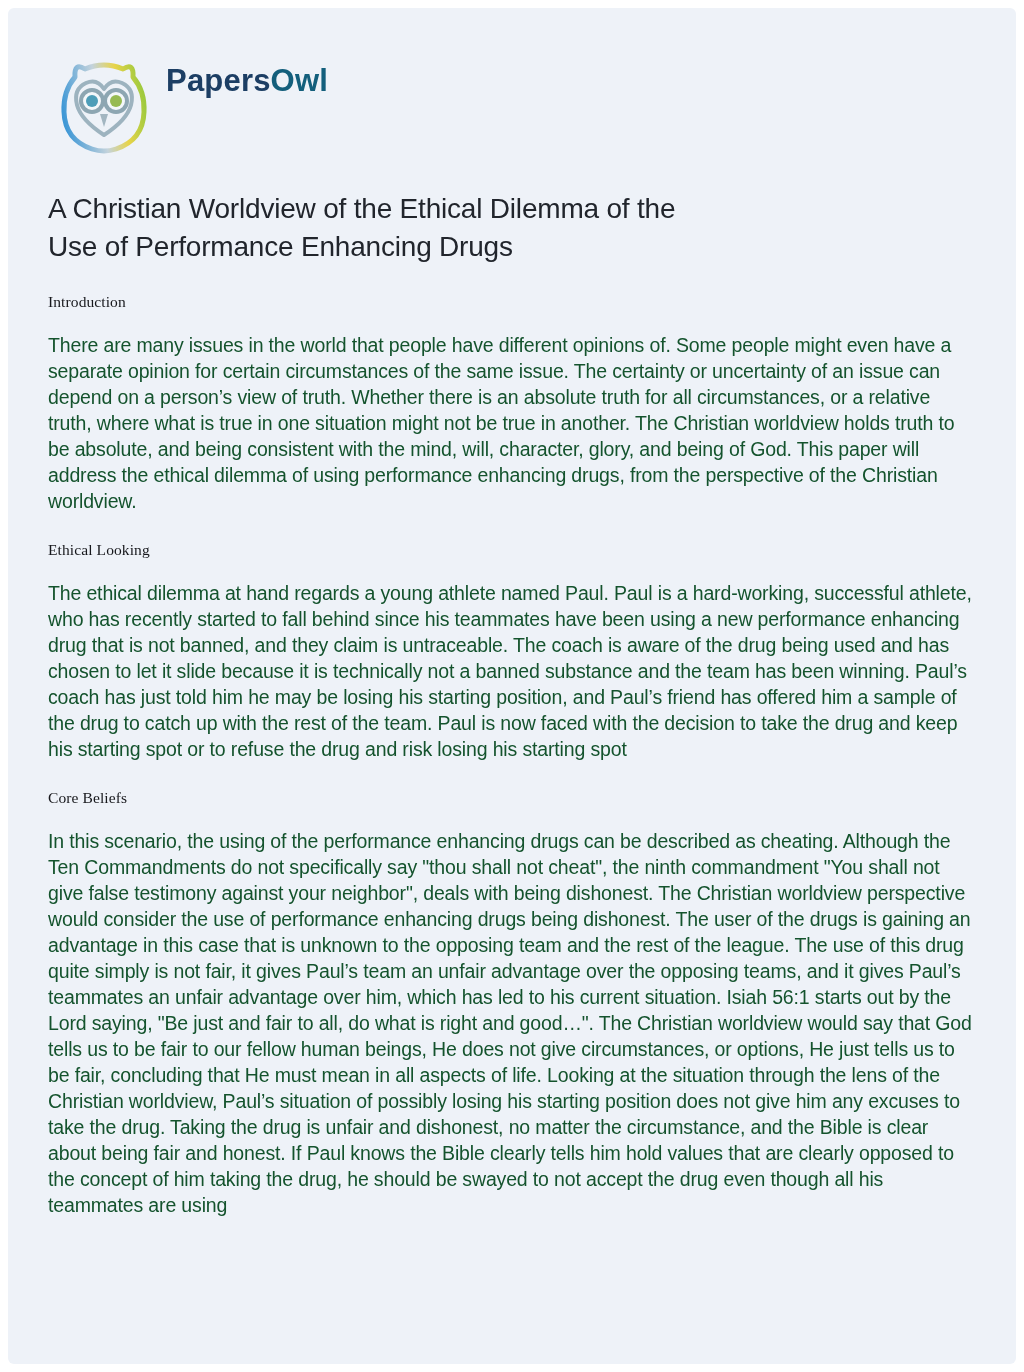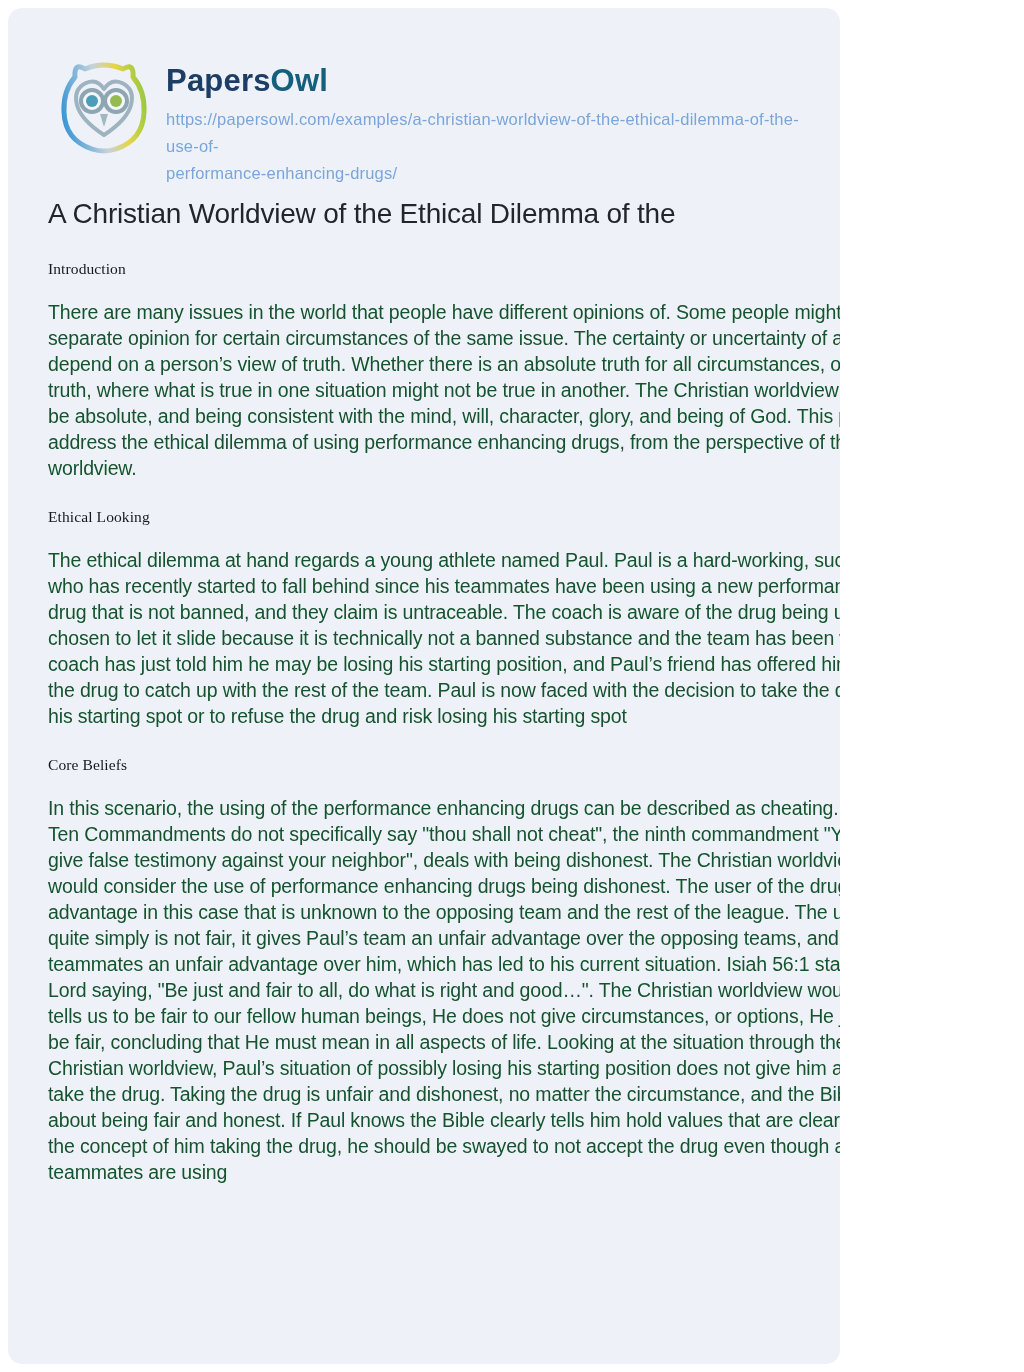--- a/index.html
+++ b/index.html
@@ -6,23 +6,23 @@
   html, body { background: #ffffff; }
   body {
     width: 1024px;
     height: 1372px;
     font-family: "Liberation Sans", sans-serif;
     overflow: hidden;
   }
   .page-card {
     position: absolute;
     left: 8px; top: 8px;
-    width: 832px; height: 1356px;
+    width: 1008px; height: 1356px;
     background: #eef2f8;
-    border-radius: 14px;
+    border-radius: 6px;
     padding: 50px 40px 40px 40px;
     overflow: hidden;
   }
   
   .site-header {
     display: flex;
     align-items: flex-start;
     gap: 12px;
     margin-left: 6px;
     min-height: 104px;
@@ -41,21 +41,21 @@
     margin-top: 8px;
     font-size: 16.5px;
     line-height: 27px;
     color: #7aa5da;
     letter-spacing: 0.2px;
     max-width: 790px;
     word-break: break-all;
   }
   
   .doc-title {
-    margin-top: 8px;
+    margin-top: 28px;
     font-size: 28px;
     line-height: 38px;
     color: #21252c;
     font-weight: 400;
     letter-spacing: -0.2px;
   }
   .section-heading {
     font-family: "Liberation Serif", serif;
     font-size: 15.5px;
     font-weight: 400;
@@ -97,29 +97,26 @@
         <circle cx="38" cy="43" r="6" fill="#4d9db8"></circle>
 
         <circle cx="62" cy="43" r="11" fill="#f3f7fa" stroke="#8da6b2" stroke-width="4"></circle>
         <circle cx="62" cy="43" r="6" fill="#96ba52"></circle>
 
         <path d="M46 56 h8 l-4 13 Z" fill="#a3b6c1"></path>
       </svg>
     </div>
     <div class="brand-col">
       <div class="brand-name"><span class="brand-part-a">Papers</span><span class="brand-part-b">Owl</span></div>
-      <div class="site-url">
-        <div>https://papersowl.com/examples/a-christian-worldview-of-the-ethical-dilemma-of-the-use-of-</div>
-        <div>performance-enhancing-drugs/</div>
-      </div>
     </div>
   </div>
 
   <h1 class="doc-title">
     <div>A Christian Worldview of the Ethical Dilemma of the</div>
+    <div>Use of Performance Enhancing Drugs</div>
   </h1>
 
   <h2 class="section-heading">Introduction</h2>
   <p class="essay-paragraph">There are many issues in the world that people have different opinions of. Some people might even have a separate opinion for certain circumstances of the same issue. The certainty or uncertainty of an issue can depend on a person’s view of truth. Whether there is an absolute truth for all circumstances, or a relative truth, where what is true in one situation might not be true in another. The Christian worldview holds truth to be absolute, and being consistent with the mind, will, character, glory, and being of God. This paper will address the ethical dilemma of using performance enhancing drugs, from the perspective of the Christian worldview.</p>
 
   <h2 class="section-heading">Ethical Looking</h2>
   <p class="essay-paragraph">The ethical dilemma at hand regards a young athlete named Paul. Paul is a hard-working, successful athlete, who has recently started to fall behind since his teammates have been using a new performance enhancing drug that is not banned, and they claim is untraceable. The coach is aware of the drug being used and has chosen to let it slide because it is technically not a banned substance and the team has been winning. Paul’s coach has just told him he may be losing his starting position, and Paul’s friend has offered him a sample of the drug to catch up with the rest of the team. Paul is now faced with the decision to take the drug and keep his starting spot or to refuse the drug and risk losing his starting spot</p>
 
   <h2 class="section-heading">Core Beliefs</h2>
   <p class="essay-paragraph">In this scenario, the using of the performance enhancing drugs can be described as cheating. Although the Ten Commandments do not specifically say "thou shall not cheat", the ninth commandment "You shall not give false testimony against your neighbor", deals with being dishonest. The Christian worldview perspective would consider the use of performance enhancing drugs being dishonest. The user of the drugs is gaining an advantage in this case that is unknown to the opposing team and the rest of the league. The use of this drug quite simply is not fair, it gives Paul’s team an unfair advantage over the opposing teams, and it gives Paul’s teammates an unfair advantage over him, which has led to his current situation. Isiah 56:1 starts out by the Lord saying, "Be just and fair to all, do what is right and good…". The Christian worldview would say that God tells us to be fair to our fellow human beings, He does not give circumstances, or options, He just tells us to be fair, concluding that He must mean in all aspects of life. Looking at the situation through the lens of the Christian worldview, Paul’s situation of possibly losing his starting position does not give him any excuses to take the drug. Taking the drug is unfair and dishonest, no matter the circumstance, and the Bible is clear about being fair and honest. If Paul knows the Bible clearly tells him hold values that are clearly opposed to the concept of him taking the drug, he should be swayed to not accept the drug even though all his teammates are using</p>

